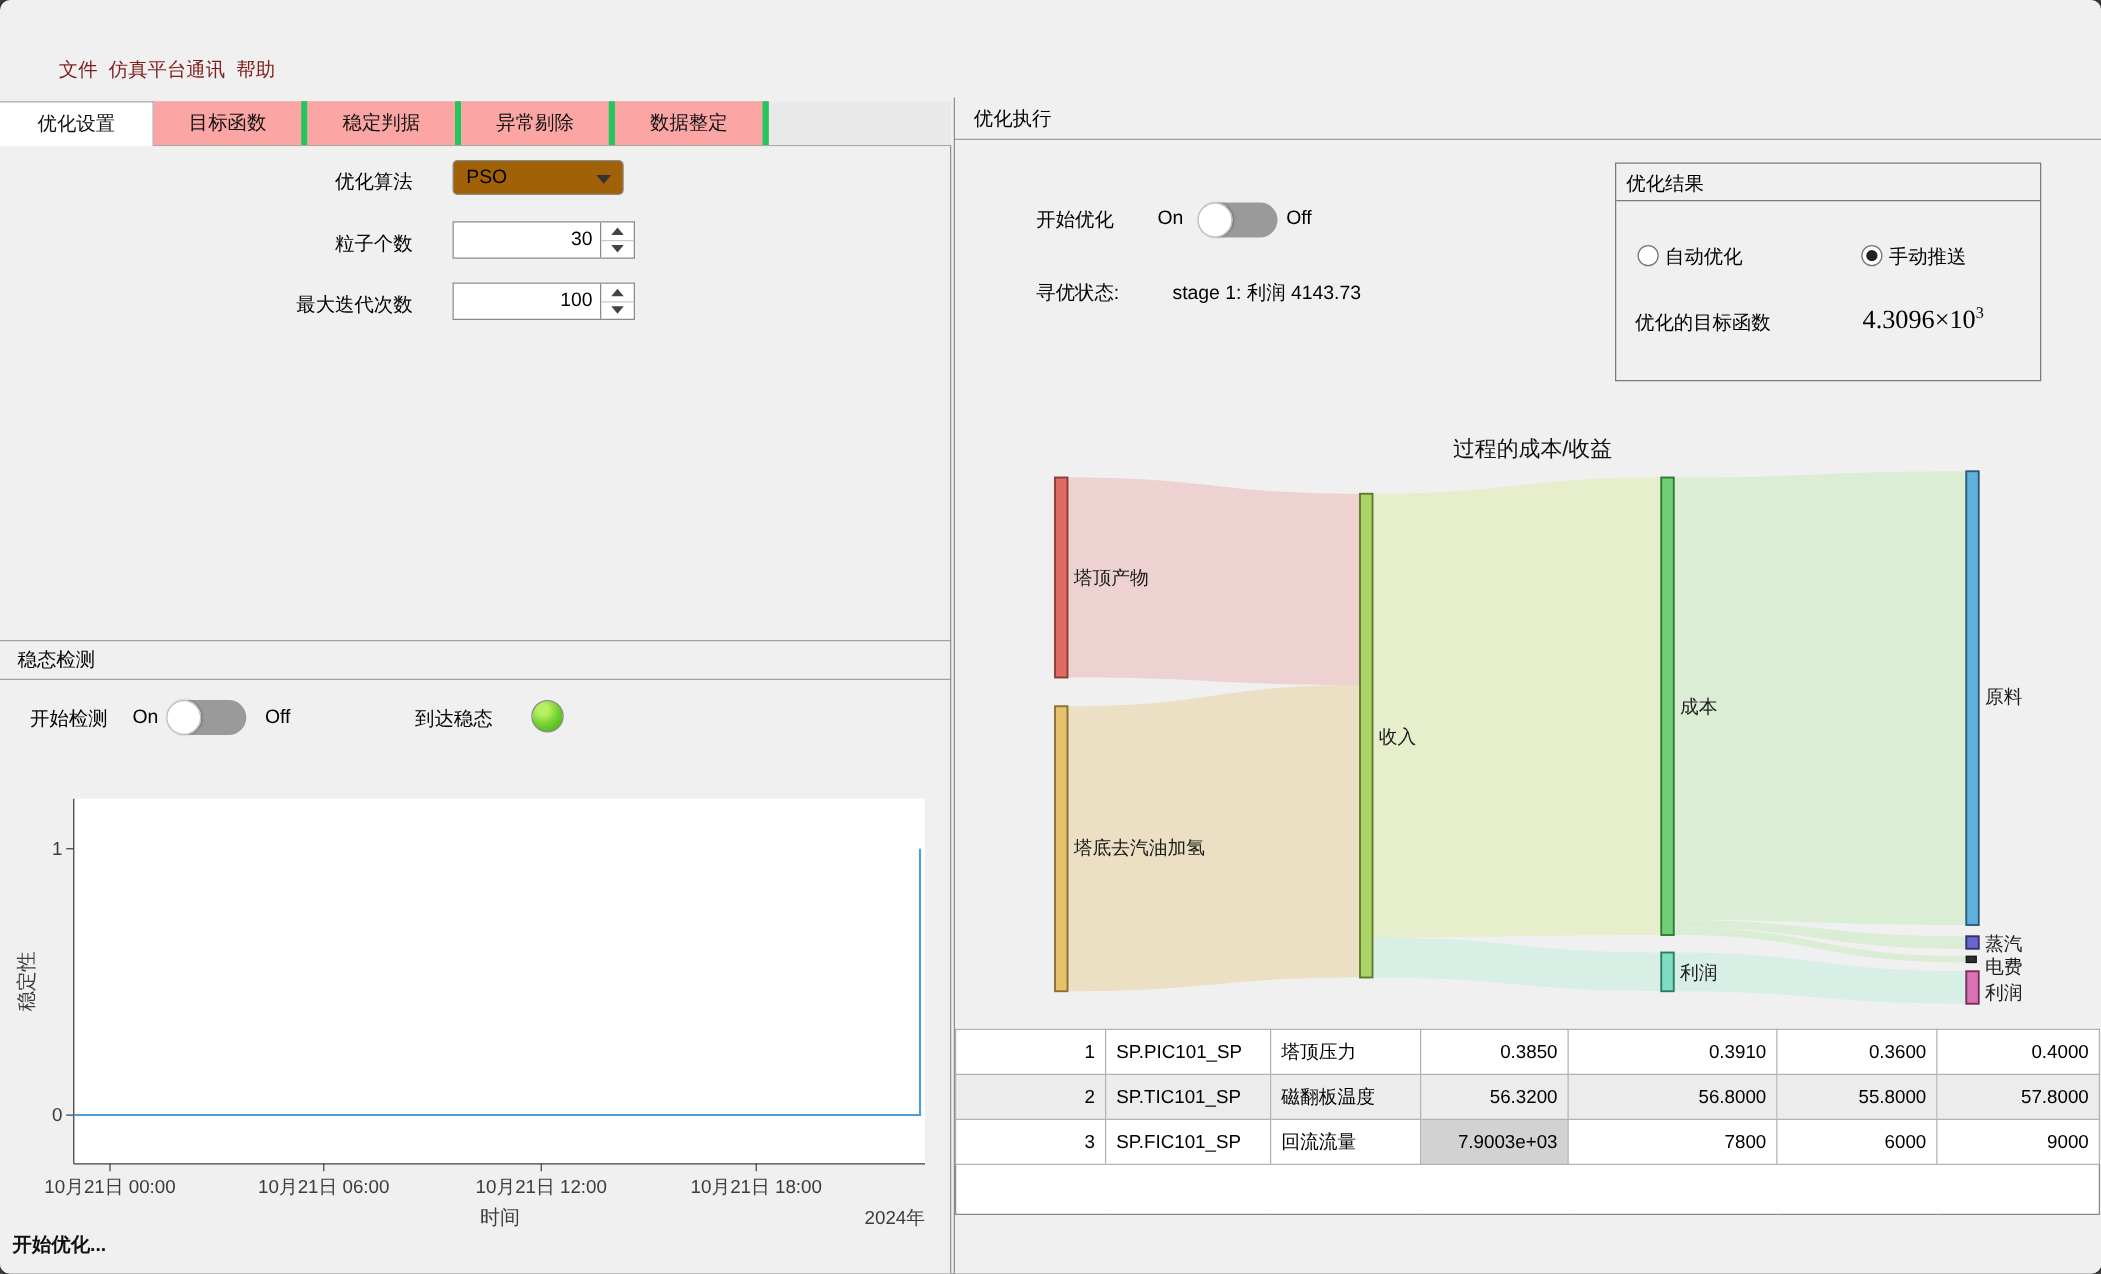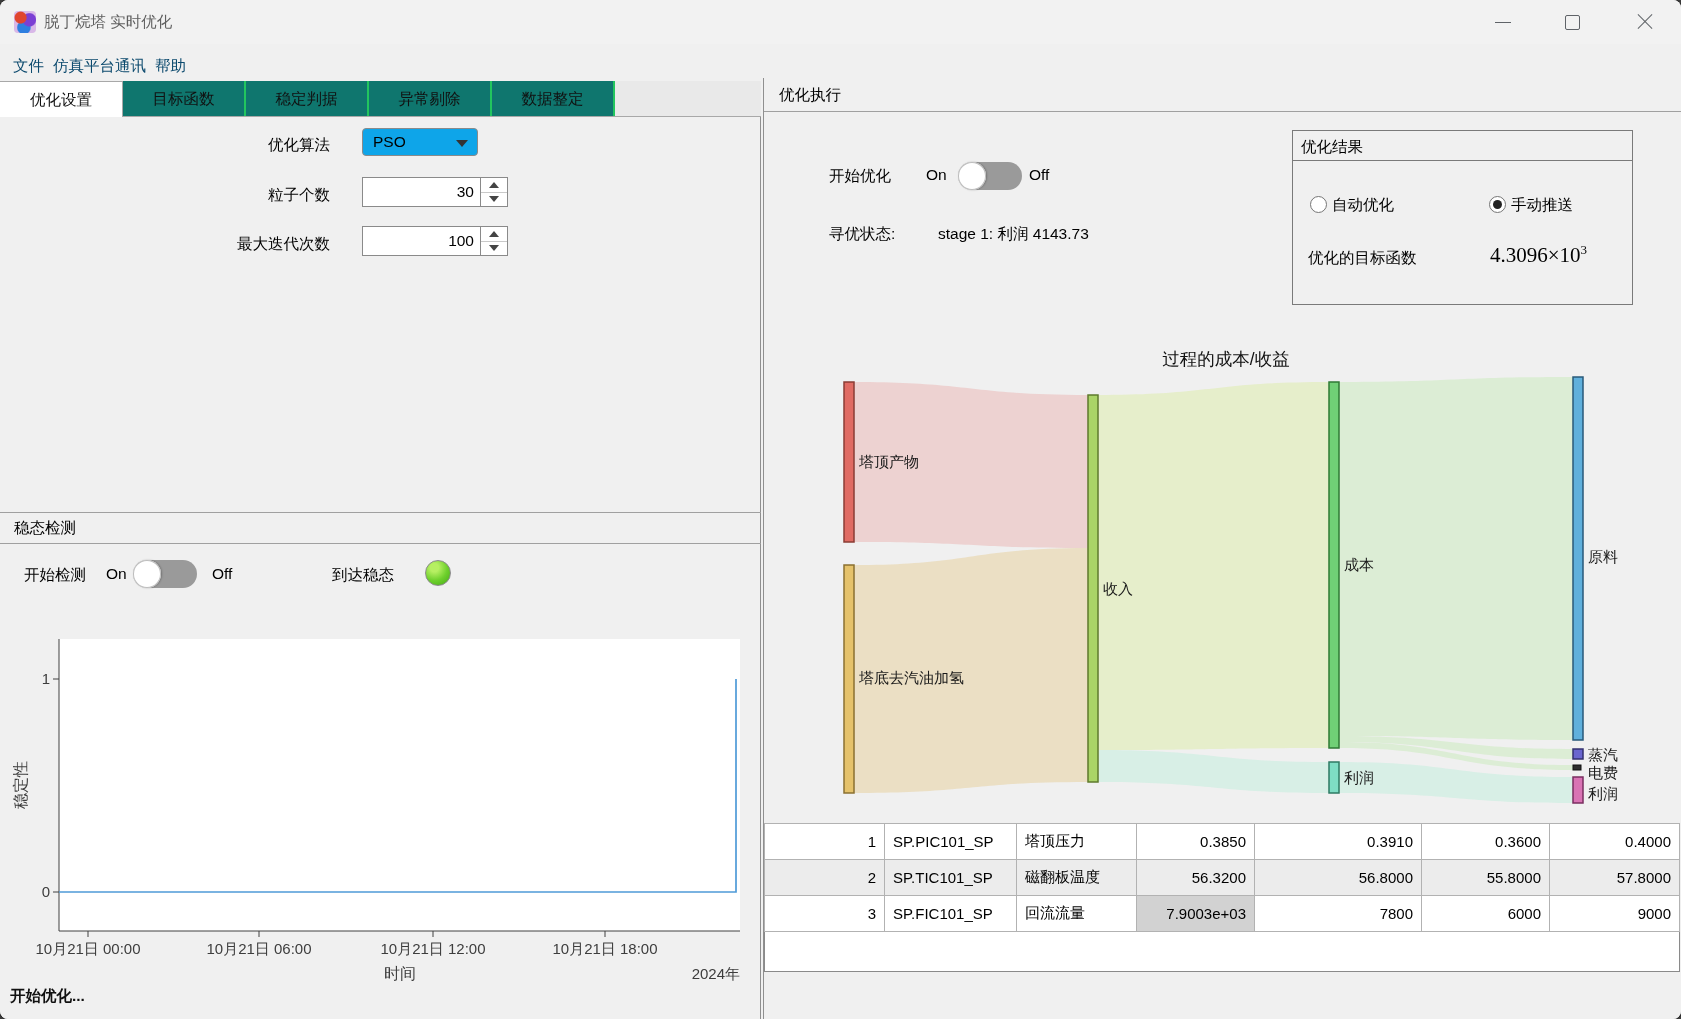--- a/index.html
+++ b/index.html
@@ -12,32 +12,32 @@
                radial-gradient(circle at 45% 75%,#2e7fe0 0 30%,transparent 36%),#d9b8e8;}
   .apptitle{position:absolute;left:44px;top:12px;font-size:15.5px;color:#5f5f5f;white-space:nowrap;}
   .winbtn{position:absolute;top:0;width:58px;height:44px;display:flex;align-items:center;justify-content:center;}
   .glyph-min{width:16px;border-top:1.6px solid #5f6368;}
   .glyph-max{width:13px;height:13px;border:1.6px solid #5f6368;border-radius:2px;}
   .glyph-close{position:relative;width:18px;height:18px;}
   .glyph-close:before,.glyph-close:after{content:"";position:absolute;left:-1px;top:8px;width:20px;border-top:1.6px solid #5f6368;}
   .glyph-close:before{transform:rotate(45deg);} .glyph-close:after{transform:rotate(-45deg);}
   
   .menubar{position:absolute;left:0;top:44px;width:761px;height:37px;}
-  .menuitem{position:absolute;top:12px;font-size:15.5px;color:#0c4a6e;}
+  .menuitem{position:absolute;top:2px;font-size:15.5px;color:#7f1d1d;margin-left:34px;}
   
   .tabbar{position:absolute;left:0;top:81px;width:761px;height:36px;background:#e9e9e9;border-bottom:1px solid #a8a8a8;box-sizing:border-box;}
-  .tab{position:absolute;top:0;height:35px;width:123px;line-height:35px;text-align:center;font-size:15.5px;color:#111;border-right:2px solid #22c55e;box-sizing:border-box;background:#0f766e;}
+  .tab{position:absolute;top:0;height:35px;width:123px;line-height:35px;text-align:center;font-size:15.5px;color:#111;border-right:5px solid #22c55e;box-sizing:border-box;background:#fca5a5;}
   .tab.sel{background:#fff;height:36px;border-top:1px solid #a8a8a8;border-right:1px solid #a8a8a8;}
   
   .leftpane{position:absolute;left:0;top:117px;width:761px;height:902px;background:#f0f0f0;border-right:1px solid #8f8f8f;box-sizing:border-box;}
   .rightpane{position:absolute;left:763px;top:78px;width:918px;height:941px;background:#f0f0f0;border-left:1px solid #8f8f8f;box-sizing:border-box;}
   .label{font-size:15.5px;color:#000;white-space:nowrap;}
   
   .ctl-label{position:absolute;left:150px;width:180px;text-align:right;font-size:15.5px;}
-  .dropdown{position:absolute;left:362px;width:116px;height:28px;background:#0ea5e9;border:1px solid #8a8a8a;border-radius:4px;box-sizing:border-box;display:flex;align-items:center;}
+  .dropdown{position:absolute;left:362px;width:137px;height:28px;background:#a16207;border:1px solid #8a8a8a;border-radius:4px;box-sizing:border-box;display:flex;align-items:center;}
   .dropdown span.val{padding-left:10px;font-size:15.5px;}
   .caret{position:absolute;right:9px;top:11px;width:0;height:0;border-left:6px solid transparent;border-right:6px solid transparent;border-top:7px solid #333;}
   .spinner{position:absolute;left:362px;width:146px;height:30px;background:#fff;border:1px solid #8a8a8a;box-sizing:border-box;}
   .spinner .num{position:absolute;right:33px;top:5px;font-size:15.5px;}
   .spinbtns{position:absolute;right:0;top:0;width:26px;height:28px;border-left:1px solid #8a8a8a;}
   .spinbtns .up,.spinbtns .dn{position:absolute;left:0;width:100%;height:14px;display:flex;align-items:center;justify-content:center;}
   .spinbtns .up{top:0;border-bottom:1px solid #c9c9c9;} .spinbtns .dn{bottom:0;}
   .tri-up{width:0;height:0;border-left:5px solid transparent;border-right:5px solid transparent;border-bottom:6px solid #444;}
   .tri-dn{width:0;height:0;border-left:5px solid transparent;border-right:5px solid transparent;border-top:6px solid #444;}
   
@@ -65,33 +65,20 @@
   .sankeytitle{position:absolute;left:137px;top:269px;width:650px;text-align:center;font-size:17.5px;font-weight:normal;color:#111;}
   svg text{font-family:"Liberation Sans","DejaVu Sans",sans-serif;}
   .statustext{position:absolute;left:10px;top:869px;font-size:15.5px;color:#111;font-weight:bold;}
   .hline{position:absolute;border-top:1px solid #a0a0a0;}
 </style>
 </head>
 <body>
 
 <div class="window">
 
-  <div class="titlebar">
-    <div class="appicon"></div>
-    <div class="apptitle">脱丁烷塔 实时优化</div>
-    <div class="winbtn" style="left:1474px">
-        <span class="glyph-min"></span>
-      </div>
-    <div class="winbtn" style="left:1543px">
-        <span class="glyph-max"></span>
-      </div>
-    <div class="winbtn" style="left:1616px">
-        <span class="glyph-close"></span>
-      </div>
-  </div>
 
   <div class="menubar">
     <div class="menuitem" style="left:13px">文件</div>
     <div class="menuitem" style="left:53px">仿真平台通讯</div>
     <div class="menuitem" style="left:155px">帮助</div>
   </div>
 
   <div class="tabbar">
     <div class="tab sel" style="left:0">优化设置</div>
     <div class="tab" style="left:123px">目标函数</div>

